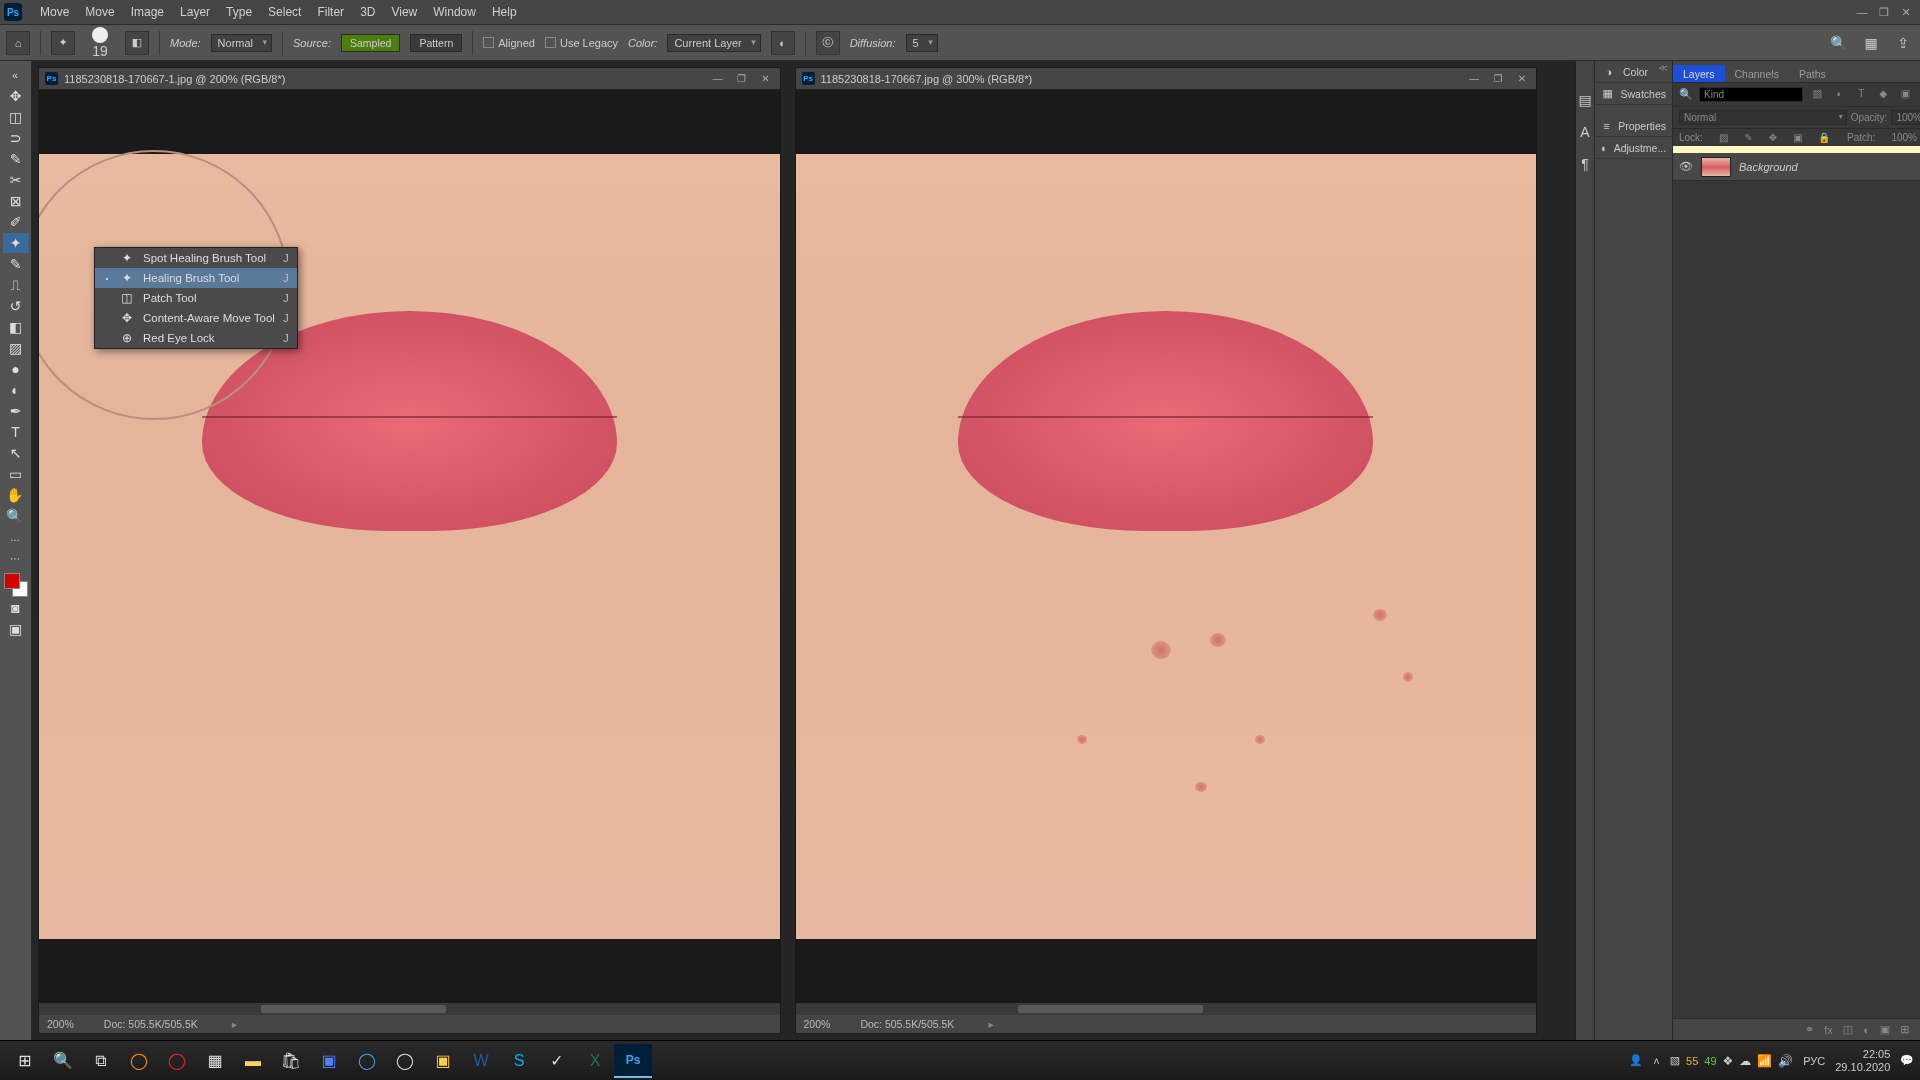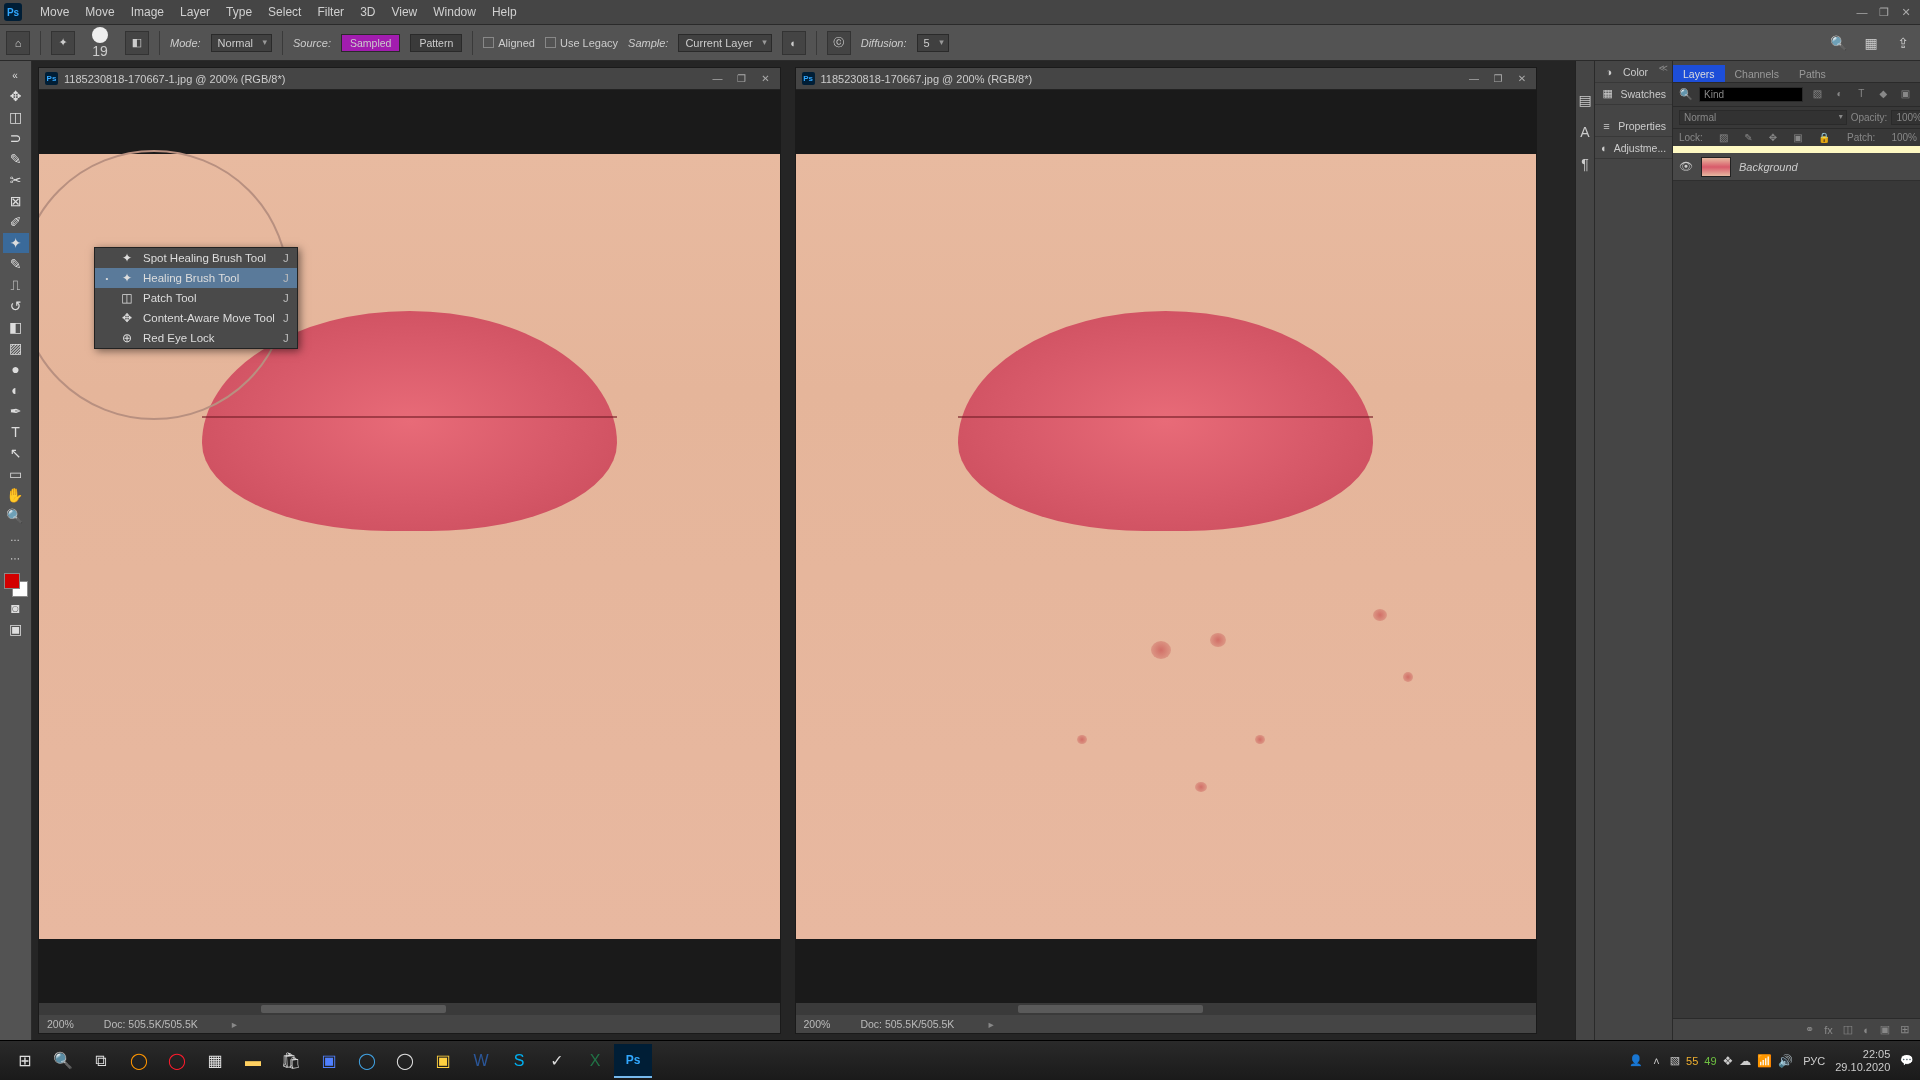--- a/index.html
+++ b/index.html
@@ -13,21 +13,21 @@
 .menubar .win-btn { width: 20px; height: 18px; display: flex; align-items: center; justify-content: center; color: #aaa; font-size: 11px; }
 
 
 .optionsbar { height: 36px; background: #535353; display: flex; align-items: center; padding: 0 6px; gap: 10px; border-bottom: 1px solid #2a2a2a; font-size: 11px; color: #ccc; }
 .opt-btn { width: 24px; height: 24px; background: #444; display: flex; align-items: center; justify-content: center; border: 1px solid #333; }
 .opt-sep { width: 1px; height: 24px; background: #3a3a3a; }
 .opt-label { color: #ccc; font-style: italic; }
 .opt-drop { background: #404040; border: 1px solid #2a2a2a; padding: 2px 18px 2px 6px; position: relative; min-width: 60px; }
 .opt-drop::after { content: "▾"; position: absolute; right: 4px; top: 2px; font-size: 9px; color: #999; }
 .opt-toggle { background: #3a3a3a; border: 1px solid #2a2a2a; padding: 2px 8px; font-size: 10.5px; }
-.opt-toggle.active { background: #a21caf; }
+.opt-toggle.active { background: #4d7c0f; }
 .opt-check { display: flex; align-items: center; gap: 4px; }
 .opt-check .box { width: 11px; height: 11px; border: 1px solid #888; }
 .brush-preview { display: flex; flex-direction: column; align-items: center; width: 30px; }
 .brush-preview .circ { width: 16px; height: 16px; border-radius: 50%; background: #eee; }
 .brush-preview .num { font-size: 14px; color: #ccc; }
 .right-icons { margin-left: auto; display: flex; gap: 10px; align-items: center; }
 .ricon { width: 22px; height: 22px; display: flex; align-items: center; justify-content: center; color: #ccc; font-size: 14px; }
 
 
 .main { display: flex; height: calc(1080px - 25px - 36px - 40px); }
@@ -150,21 +150,21 @@
   <div class="opt-toggle">Pattern</div>
   <div class="opt-sep"></div>
   <div class="opt-check">
       <div class="box"></div>
       <span>Aligned</span>
     </div>
   <div class="opt-check">
       <div class="box"></div>
       <span>Use Legacy</span>
     </div>
-  <span class="opt-label">Sample:</span>
+  <span class="opt-label">Color:</span>
   <div class="opt-drop">Current Layer</div>
   <div class="opt-btn">◐</div>
   <div class="opt-sep"></div>
   <div class="opt-btn">ⓒ</div>
   <span class="opt-label">Diffusion:</span>
   <div class="opt-drop" style="min-width:30px">5</div>
   <div class="right-icons">
     <div class="ricon">🔍</div>
     <div class="ricon">▦</div>
     <div class="ricon">⇪</div>
@@ -230,21 +230,21 @@
       <div class="status">
         <span>200%</span>
         <span>Doc: 505.5K/505.5K</span>
         <span class="arrow">▸</span>
       </div>
     </div>
 
     <div class="doc-window">
       <div class="doc-tab">
         <div class="ps-mini">Ps</div>
-        <span>1185230818-170667.jpg @ 200% (RGB/8*)</span>
+        <span>1185230818-170667.jpg @ 300% (RGB/8*)</span>
         <div class="tab-controls">
           <div class="tab-btn">—</div>
           <div class="tab-btn">❐</div>
           <div class="tab-btn">✕</div>
         </div>
       </div>
       <div class="canvas-area">
         <div class="photo">
           <div class="lips"></div>
           <div class="blemish" style="left:48%;top:62%;width:20px;height:18px"></div>

